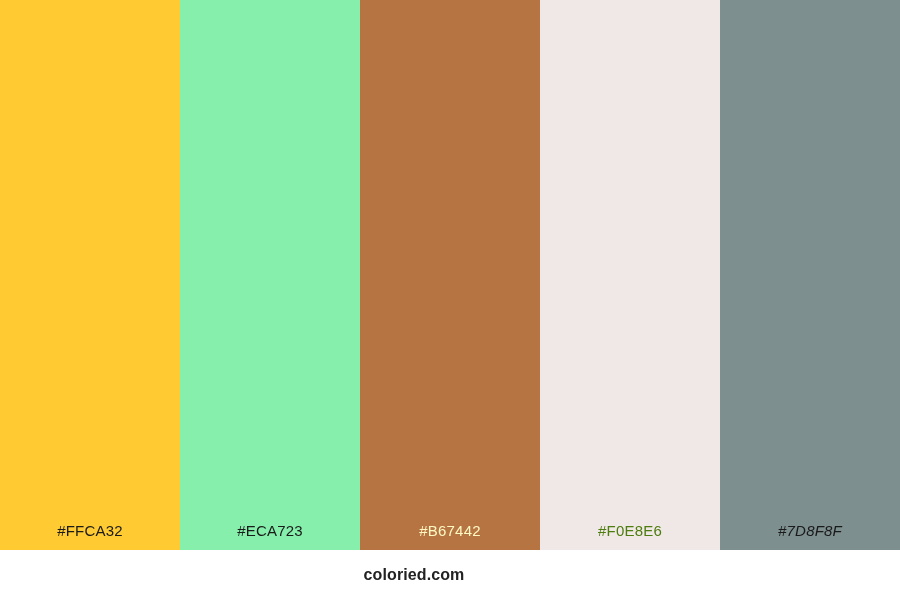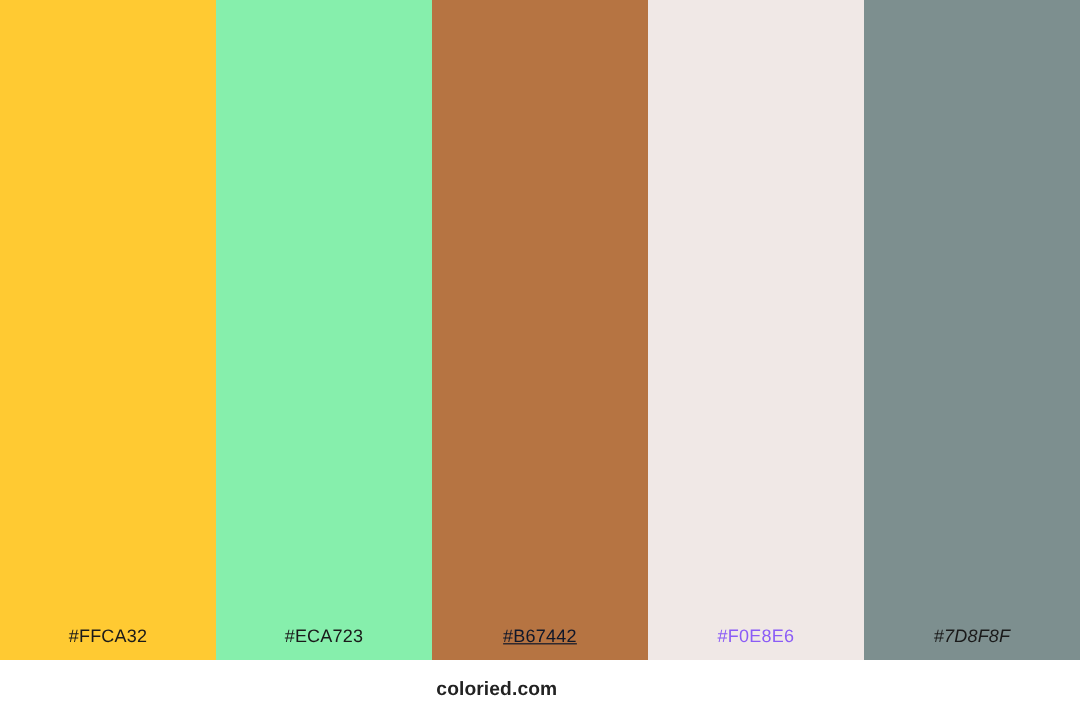--- a/index.html
+++ b/index.html
@@ -80,25 +80,25 @@
 
     <div class="swatch" style="background-color: rgb(255, 202, 50);">
       <span class="swatch-label" style="color: rgb(26, 26, 26);">#FFCA32</span>
     </div>
 
     <div class="swatch" style="background-color: #86efac;">
       <span class="swatch-label" style="color: rgb(26, 26, 26);">#ECA723</span>
     </div>
 
     <div class="swatch" style="background-color: rgb(182, 116, 66);">
-      <span class="swatch-label" style="color: #0f172a; text-decoration: underline;">#B67442</span>
+      <span class="swatch-label" style="color: #fef9c3;">#B67442</span>
     </div>
 
     <div class="swatch" style="background-color: rgb(240, 232, 230);">
-      <span class="swatch-label" style="color: #8b5cf6; margin-top: 44px;">#F0E8E6</span>
+      <span class="swatch-label" style="color: #4d7c0f; margin-top: 44px;">#F0E8E6</span>
     </div>
 
     <div class="swatch" style="background-color: rgb(125, 143, 143);">
       <span class="swatch-label" style="color: rgb(26, 26, 26); font-style: italic;">#7D8F8F</span>
     </div>
 
   </div>
 
   <div id="footer-bar" style="background-color: rgb(255, 255, 255);">
     <span id="site-watermark" style="color: rgb(34, 34, 34);">coloried.com</span>

